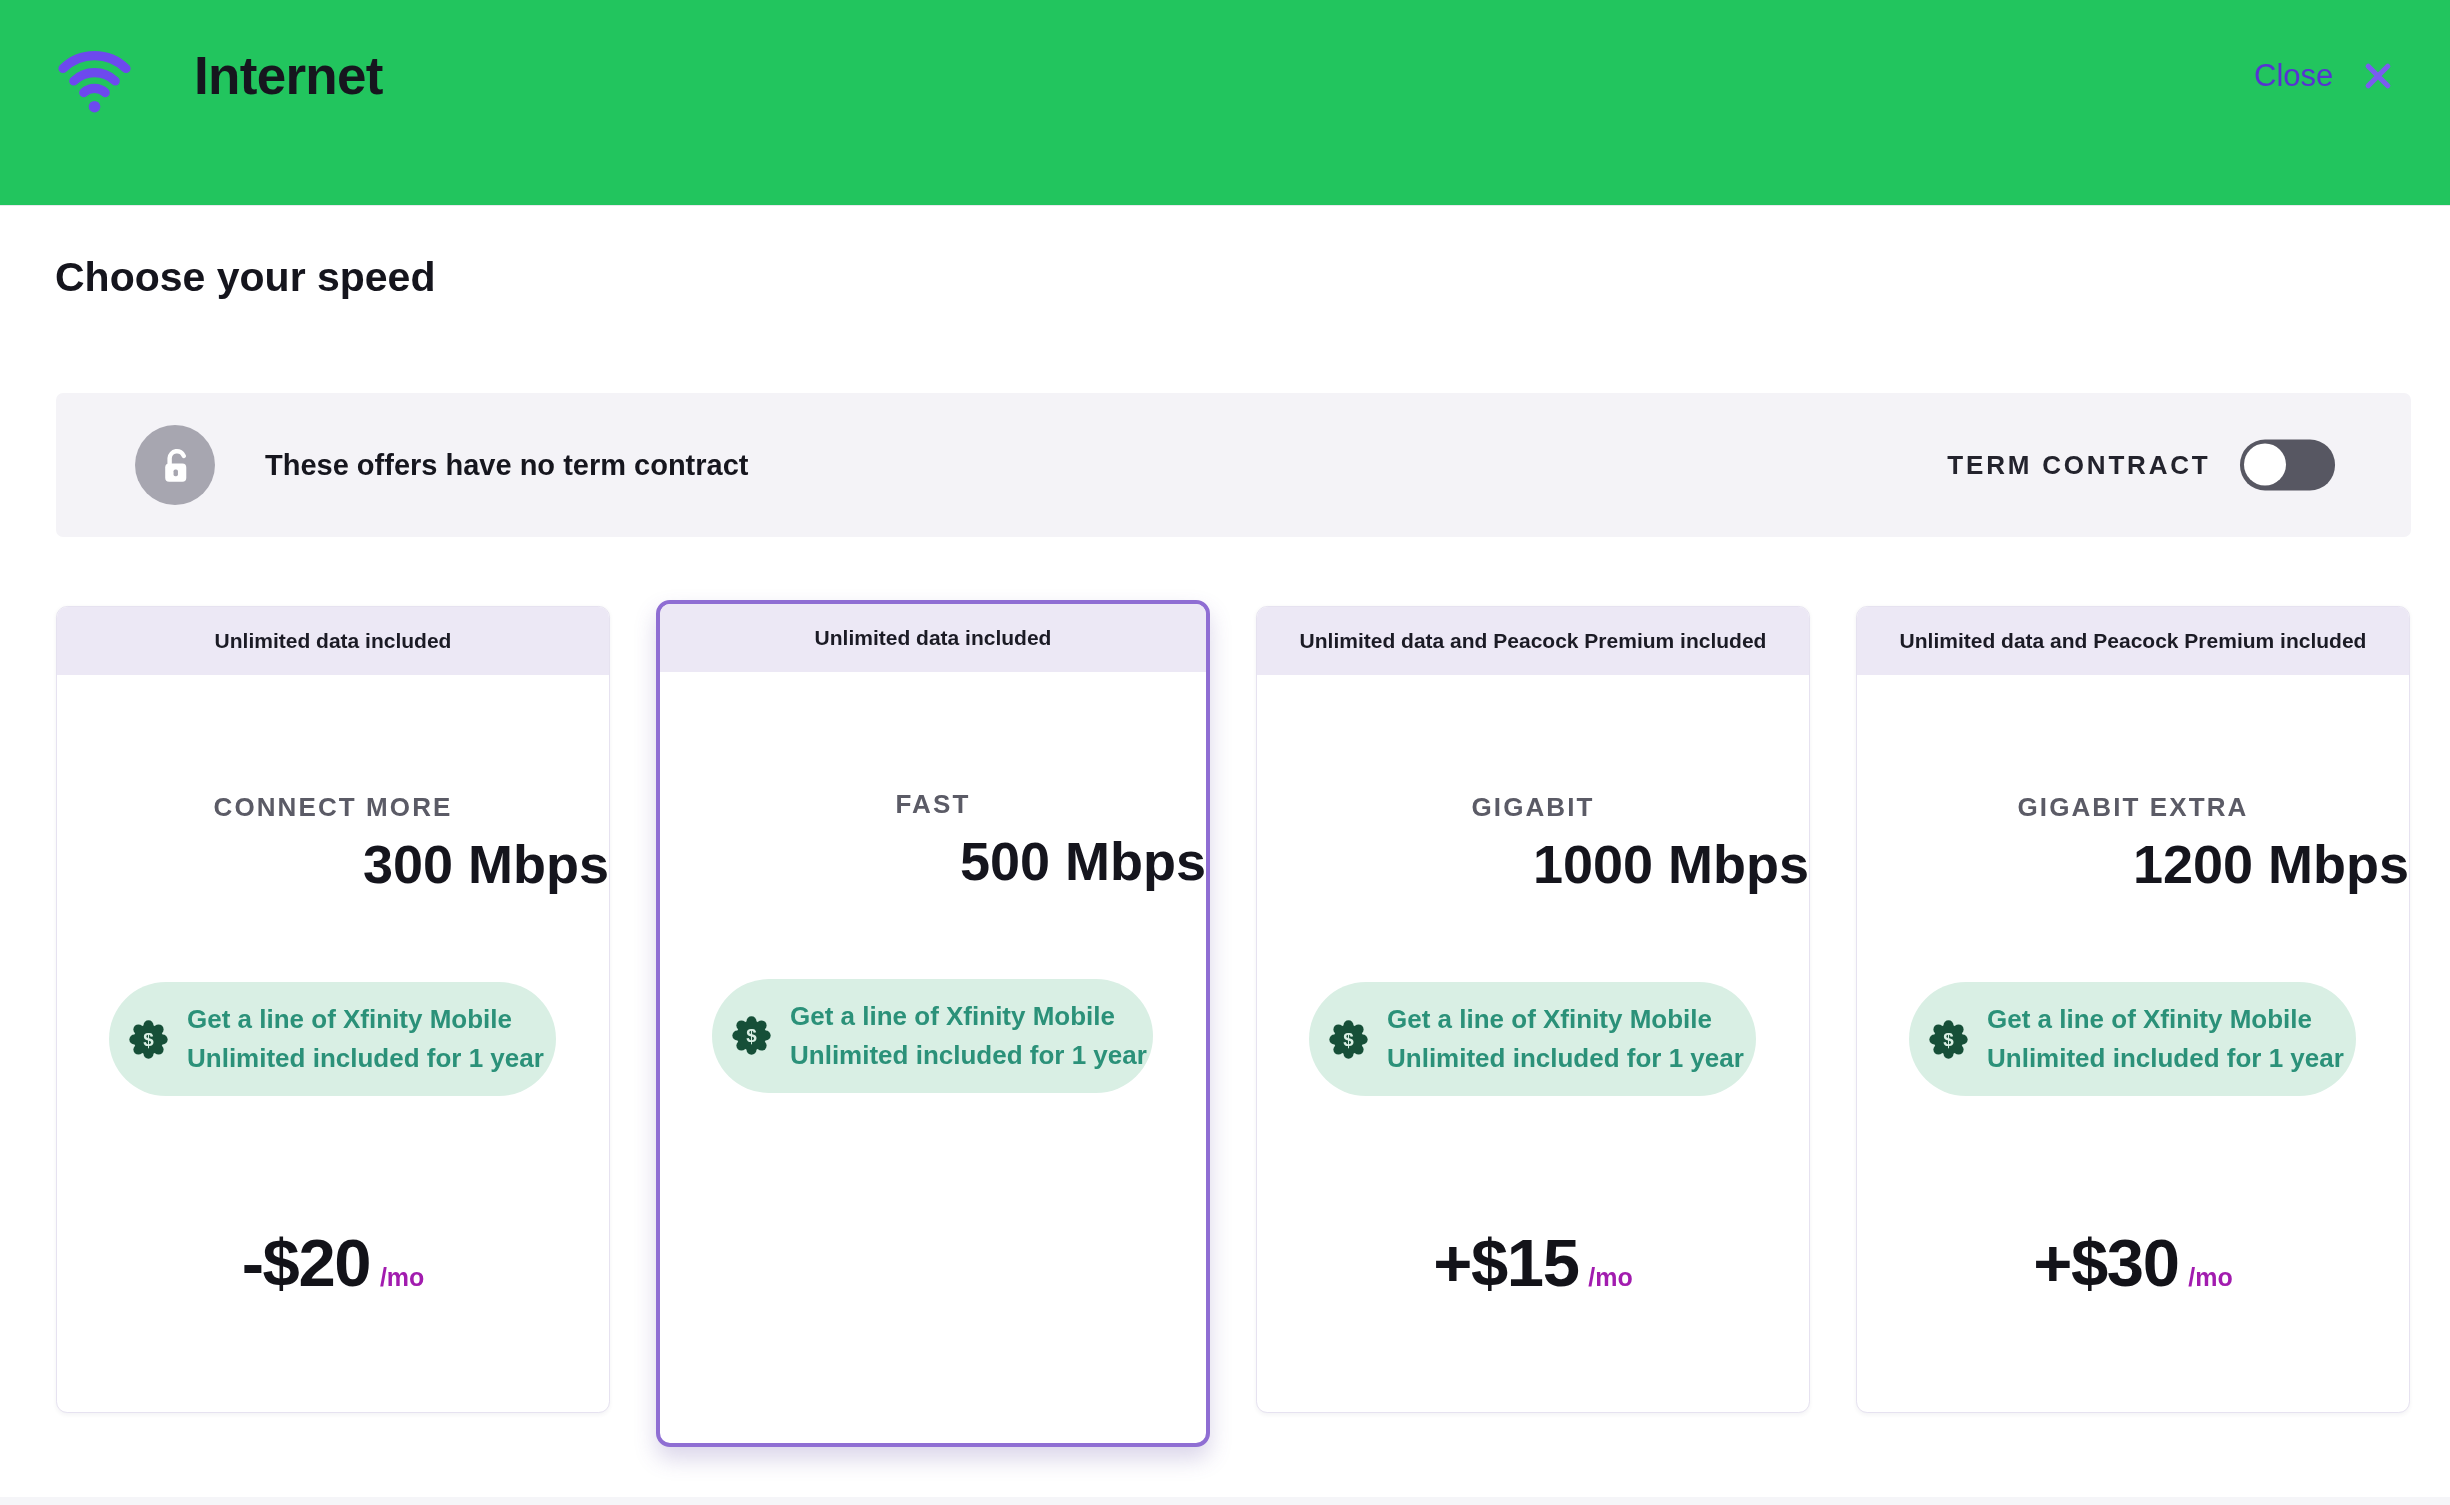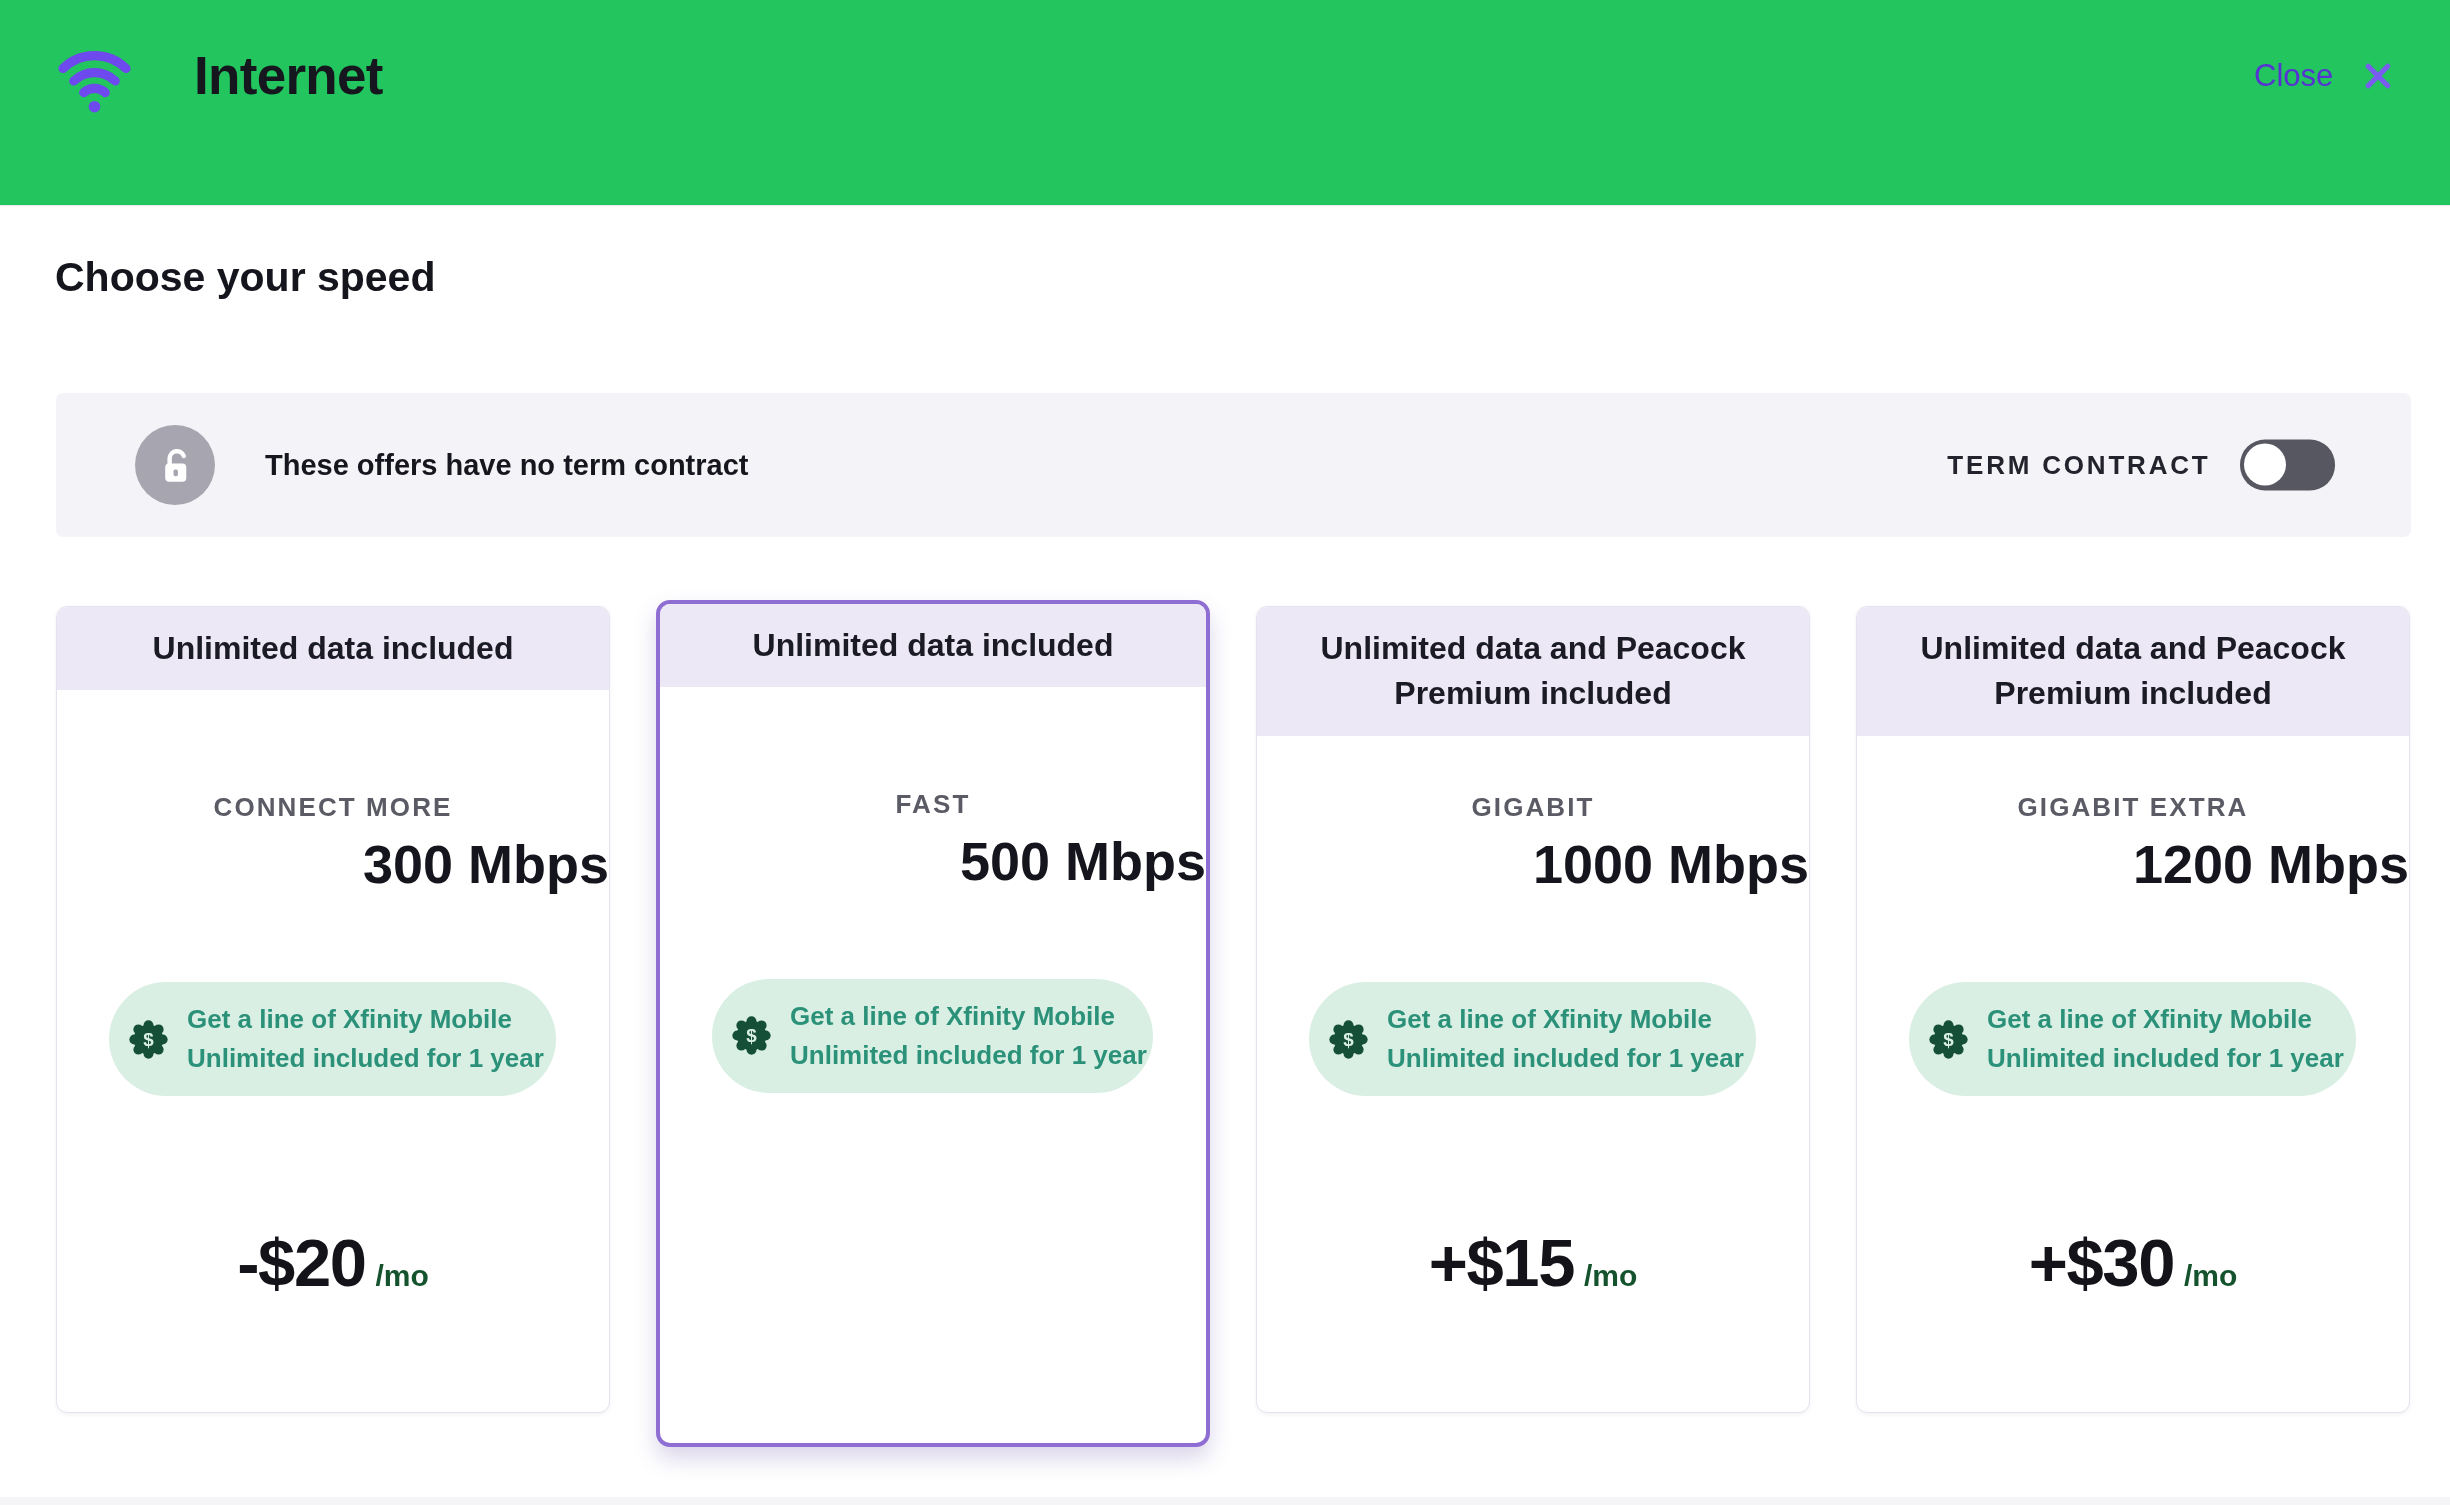--- a/index.html
+++ b/index.html
@@ -37,34 +37,34 @@
 
   
   .cards-row { position:absolute; left:56px; top:606px; width:2355px;
     display:flex; gap:46px; align-items:flex-start; }
   .plan-card { position:relative; width:554px; height:807px; background:#ffffff;
     border:1.4px solid #e6e2f0; border-radius:11.2px; overflow:hidden;
     box-shadow:0 1.4px 4.2px rgba(25,25,55,0.05); cursor:pointer; }
   .plan-card.selected { height:847px; margin-top:-6.3px; border:4.9px solid #8f6ed3;
     border-radius:14px; box-shadow:0 11.2px 22.4px rgba(90,70,160,0.22); }
   .card-banner { width:100%; background:#ece8f5; padding:19px 28px; text-align:center;
-    font-size:32px; font-weight:600; color:#1b1b25; line-height:1.42; }
+    font-size:21px; font-weight:600; color:#1b1b25; line-height:1.42; }
   .tier { position:absolute; top:185px; left:0; right:0; text-align:center;
     font-size:26px; font-weight:700; letter-spacing:2.1px; color:#5b5b66; }
   .speed { position:absolute; top:226px; left:0; right:0; text-align:right;
     font-size:54px; font-weight:700; color:#15151d; }
   .promo { position:absolute; top:375px; left:52px; right:53px; height:114px;
     background:#d9efe4; border-radius:57px; display:flex; align-items:center;
     padding-left:18px; gap:17px; }
   .promo-text { font-size:26px; font-weight:600; color:#2b9179; line-height:1.5;
     text-align:left; }
   .price { position:absolute; top:617px; left:0; right:0; display:flex;
     justify-content:center; align-items:baseline; gap:9.8px; }
   .price .amount { font-size:67px; font-weight:800; color:#131319; letter-spacing:-1.4px; }
-  .price .unit { font-size:30px; font-weight:700; color:#14532d; }
+  .price .unit { font-size:25px; font-weight:700; color:#a21caf; }
 
   .bottom-strip { position:absolute; left:0; bottom:0; width:100%; height:9px;
     background:#f5f5f8; }
   svg { display:block; }
 </style>
 </head>
 <body>
 
 <div class="topbar">
   <div class="wifi-wrap">

